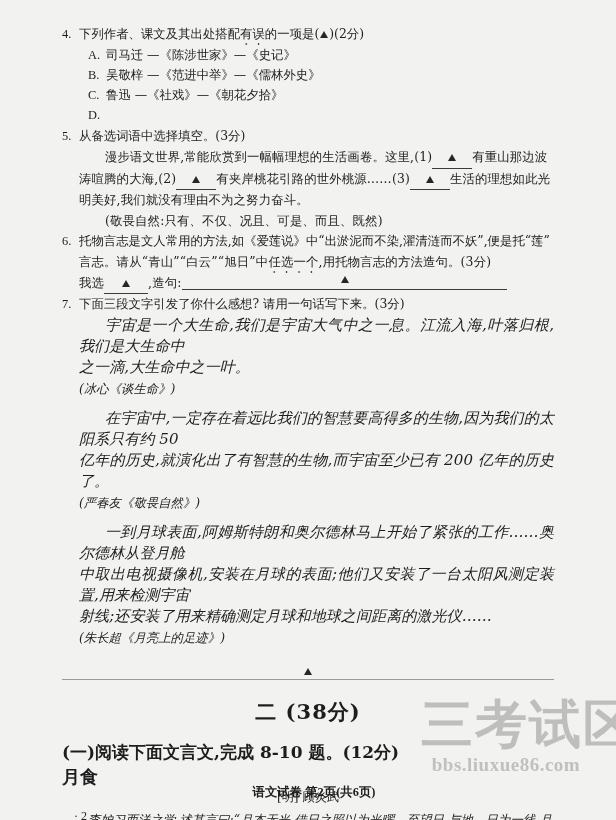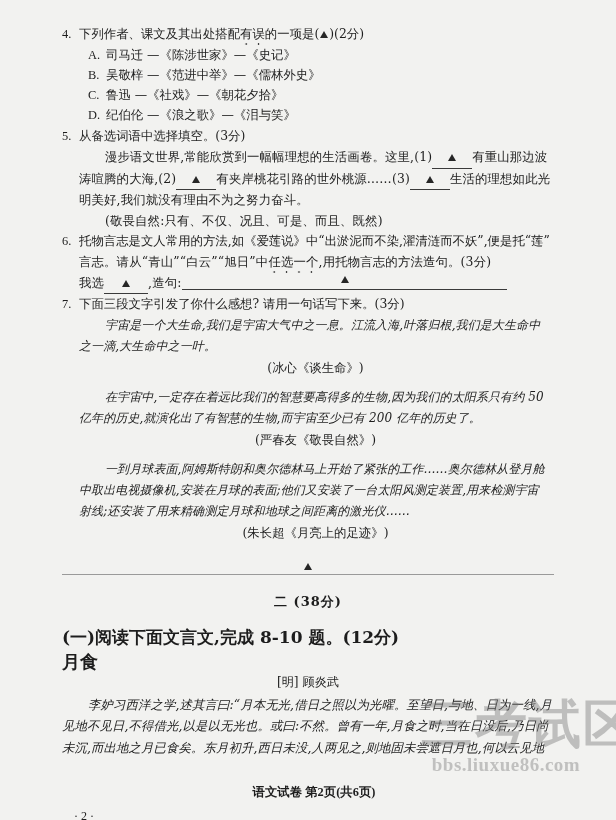--- a/index.html
+++ b/index.html
@@ -57,33 +57,34 @@
     flex: 0 0 18px;
     font-family: "Liberation Serif", serif;
   }
   .indent2 {
     text-indent: 26px;
   }
   .indent-hang {
     padding-left: 17px;
   }
   .para {
-    font-size: 12px;
+    font-size: 15px;
     line-height: 21px;
     letter-spacing: 0.1px;
     text-align: justify;
     text-justify: inter-character;
   }
   .para-ital {
     font-style: italic;
   }
   .attrib {
     font-size: 12.4px;
     line-height: 21px;
-    text-align: center;
+    text-align: left;
+    font-style: italic;
     padding-right: 2px;
   }
 
   
   .tri {
     display: inline-block;
     width: 0;
     height: 0;
     border-left: 4.6px solid transparent;
     border-right: 4.6px solid transparent;
@@ -148,21 +149,21 @@
   .divider-tri {
     position: absolute;
     left: 50%;
     bottom: 3px;
     transform: translateX(-50%);
   }
 
   
   .section-title {
     text-align: center;
-    font-size: 13px;
+    font-size: 21px;
     font-weight: bold;
     letter-spacing: 1px;
     margin-top: 16px;
     margin-bottom: 16px;
     font-family: "DejaVu Serif", "Liberation Serif", serif;
   }
   .sub-head {
     font-size: 17px;
     line-height: 20px;
     font-weight: bold;
@@ -268,21 +269,20 @@
     <div class="opt">
       <span class="opt-letter">B.</span>
       <span>吴敬梓 —《范进中举》—《儒林外史》</span>
     </div>
     <div class="opt">
       <span class="opt-letter">C.</span>
       <span>鲁迅 —《社戏》—《朝花夕拾》</span>
     </div>
     <div class="opt">
       <span class="opt-letter">D.</span>
-      <span>纪伯伦 —《浪之歌》—《泪与笑》</span>
     </div>
   </div>
 
   <div style="margin-top:1px;">
     <div class="q-head">
       <span class="q-num">5.</span>
       <span class="q-body">从备选词语中选择填空。(3分)</span>
     </div>
     <div class="qline indent-hang">
       <span class="indent2" style="display:inline-block;width:26px;"></span><span>漫步语文世界,常能欣赏到一幅幅理想的生活画卷。这里,(1)</span><span class="blankline bl-sm"><span class="tri"></span></span><span>有重山那边波</span>

